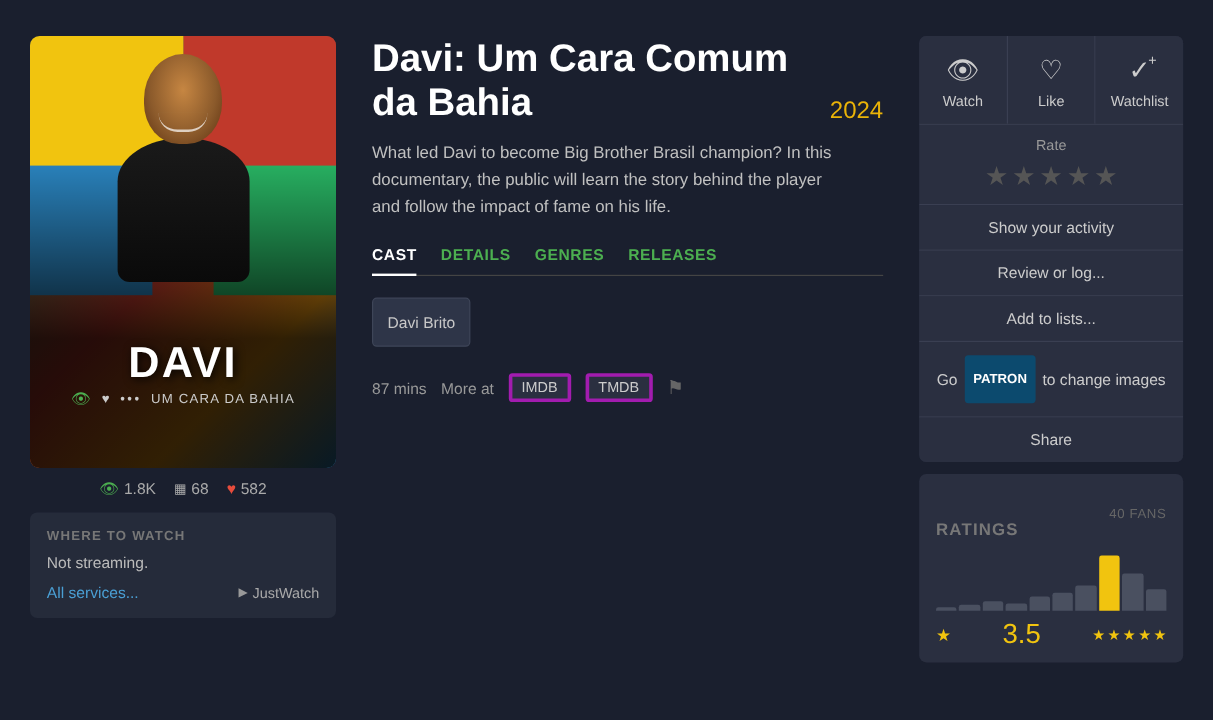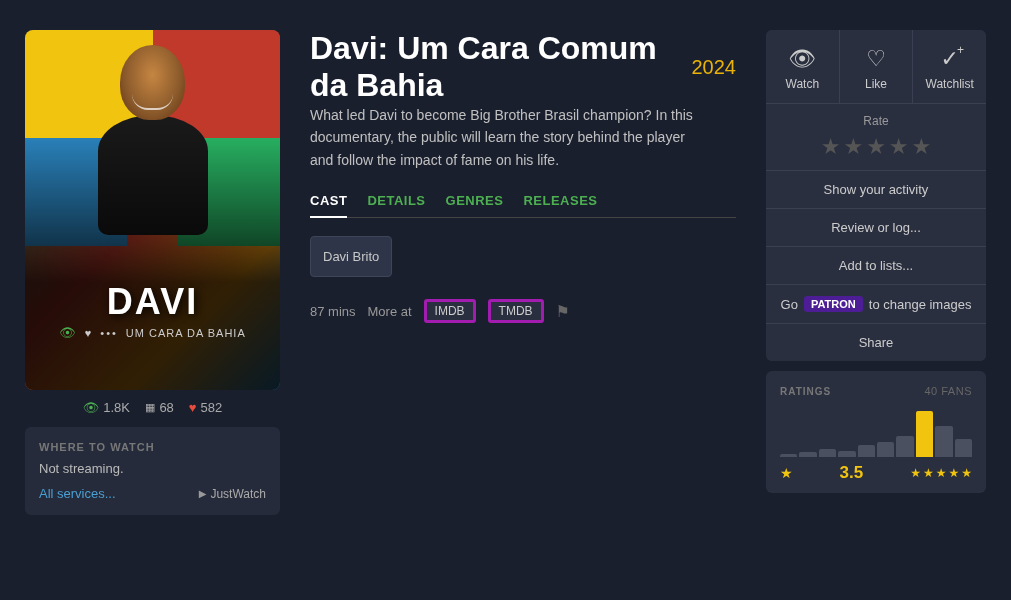--- a/index.html
+++ b/index.html
@@ -152,22 +152,23 @@
       font-size: 10px;
       color: #999;
     }
     
     .middle-col {
       flex: 1;
       min-width: 0;
     }
     .movie-title-row {
       display: flex;
-      align-items: center;
+      align-items: flex-end;
       gap: 15px;
+      margin-bottom: 12px;
     }
     .movie-title {
       font-size: 32px;
       font-weight: 700;
       color: #ffffff;
     }
     .movie-year {
       font-size: 20px;
       color: #eab308;
       font-weight: 300;
@@ -330,47 +331,48 @@
       text-align: center;
       display: flex;
       align-items: center;
       justify-content: center;
       gap: 6px;
       border-bottom: 1px solid #3a3f52;
       background: #2a2f40;
       cursor: pointer;
     }
     .patron-badge {
-      background: #4c1d95;
+      background: #0c4a6e;
       color: #fff;
       font-size: 11px;
       font-weight: 700;
-      padding: 2px 7px;
+      padding: 14px 7px;
       border-radius: 3px;
       text-align: right;
     }
     
     .ratings-box {
       background: #2a2f40;
       border-radius: 6px;
       margin-top: 10px;
       padding: 14px 14px 10px;
     }
     .ratings-header {
       display: flex;
       justify-content: space-between;
       align-items: center;
       margin-bottom: 10px;
     }
     .ratings-label {
-      font-size: 10px;
+      font-size: 14px;
       font-weight: 700;
       letter-spacing: 1px;
       color: #777;
       text-transform: uppercase;
+      margin-top: 24px;
     }
     .fans-count {
       font-size: 11px;
       color: #666;
       letter-spacing: 0.5px;
     }
     .rating-chart-row {
       display: flex;
       align-items: flex-end;
       gap: 2px;
@@ -380,22 +382,22 @@
     .rating-bar {
       flex: 1;
       background: #4a5060;
       border-radius: 2px 2px 0 0;
       min-height: 3px;
     }
     .rating-bar.highlight {
       background: #f1c40f;
     }
     .rating-number {
-      font-size: 17px;
-      font-weight: 700;
+      font-size: 23px;
+      font-weight: 400;
       color: #f1c40f;
     }
     .rating-bottom-stars {
       display: flex;
       align-items: center;
       justify-content: space-between;
       margin-top: 4px;
     }
     .bottom-star-left {
       color: #f1c40f;

